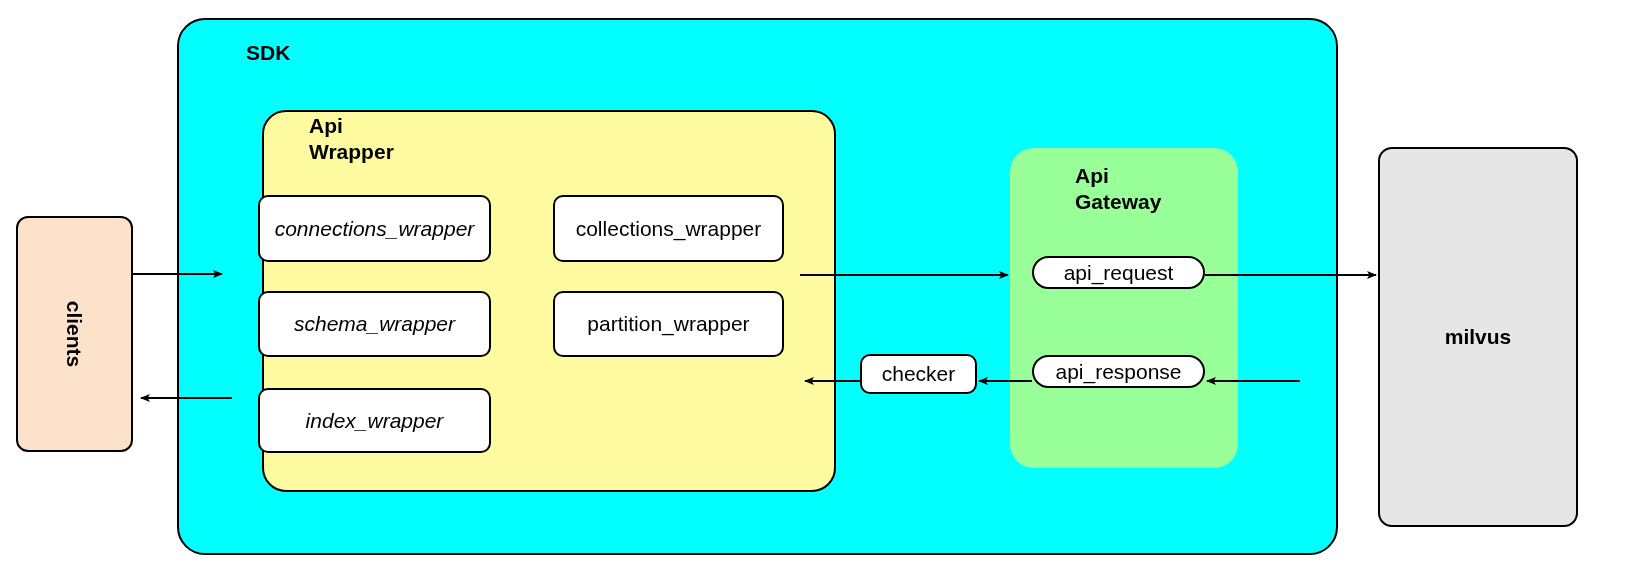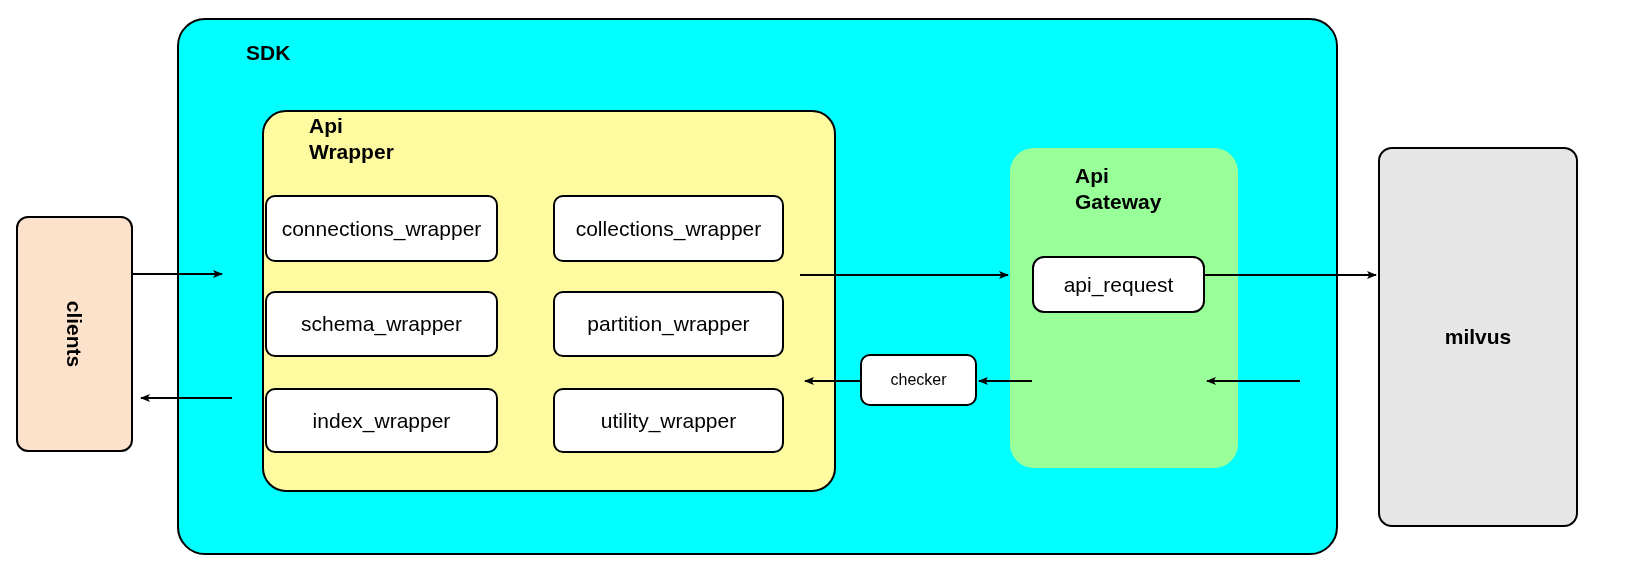--- a/index.html
+++ b/index.html
@@ -90,46 +90,46 @@
     left: 1051px;
     top: 163px;
   }
 
   
   .wrapper-cell {
     border-radius: 10px;
     font-size: 21px;
     color: #000000;
   }
-  .col1 { left: 265px; width: 233px; }
+  .col1 { left: 258px; width: 233px; font-style: italic; }
   .col2 { left: 553px; width: 231px; }
   .row1 { top: 195px; height: 67px; }
   .row2 { top: 291px; height: 66px; }
   .row3 { top: 388px; height: 65px; }
 
   
   .gateway-cell {
     left: 1032px;
     width: 173px;
-    height: 57px;
-    border-radius: 12px;
+    height: 33px;
+    border-radius: 20px;
     font-size: 21px;
     align-items: center;
   }
   #api-request-box  { top: 256px; }
   #api-response-box { top: 355px; }
 
   
   #checker-box {
     left: 860px;
     top: 354px;
     width: 117px;
-    height: 52px;
+    height: 40px;
     border-radius: 10px;
-    font-size: 16px;
+    font-size: 21px;
   }
 
   
   #clients-box {
     left: 16px;
     top: 216px;
     width: 117px;
     height: 236px;
     background: #fce1cb;
     border-radius: 12px;
@@ -188,34 +188,34 @@
   </div>
   <div class="box wrapper-cell col2 row1">
     <span>collections_wrapper</span>
   </div>
   <div class="box wrapper-cell col2 row2">
     <span>partition_wrapper</span>
   </div>
   <div class="box wrapper-cell col1 row3">
     <span>index_wrapper</span>
   </div>
-  <div class="box wrapper-cell col2 row3">
-    <span>utility_wrapper</span>
-  </div>
 
   <div class="box" id="checker-box">
     <span>checker</span>
   </div>
 
   <div class="container-box" id="api-gateway-box"></div>
   <div class="container-label" id="api-gateway-label">Api
 Gateway</div>
 
   <div class="box gateway-cell" id="api-request-box">
     <span>api_request</span>
+  </div>
+  <div class="box gateway-cell" id="api-response-box">
+    <span>api_response</span>
   </div>
 
   <div class="box" id="milvus-box">
     <span id="milvus-label">milvus</span>
   </div>
 
   <svg id="arrow-layer" viewBox="0 0 1634 574">
     <defs>
       <marker id="arrowhead-r" markerWidth="10" markerHeight="8" refX="9" refY="4" orient="auto" markerUnits="userSpaceOnUse">
         <path d="M0,0 L10,4 L0,8 L2.4,4 Z" fill="#000000"></path>

